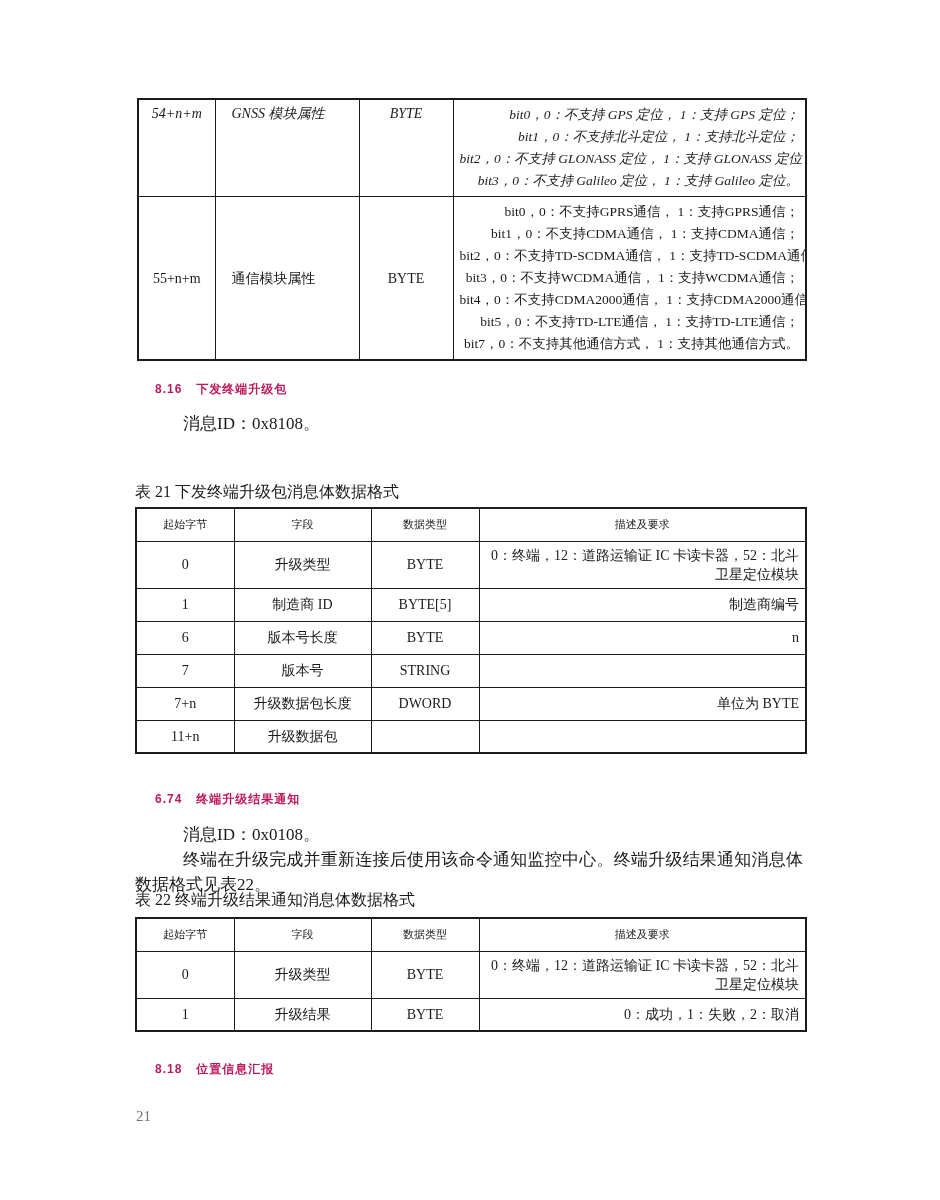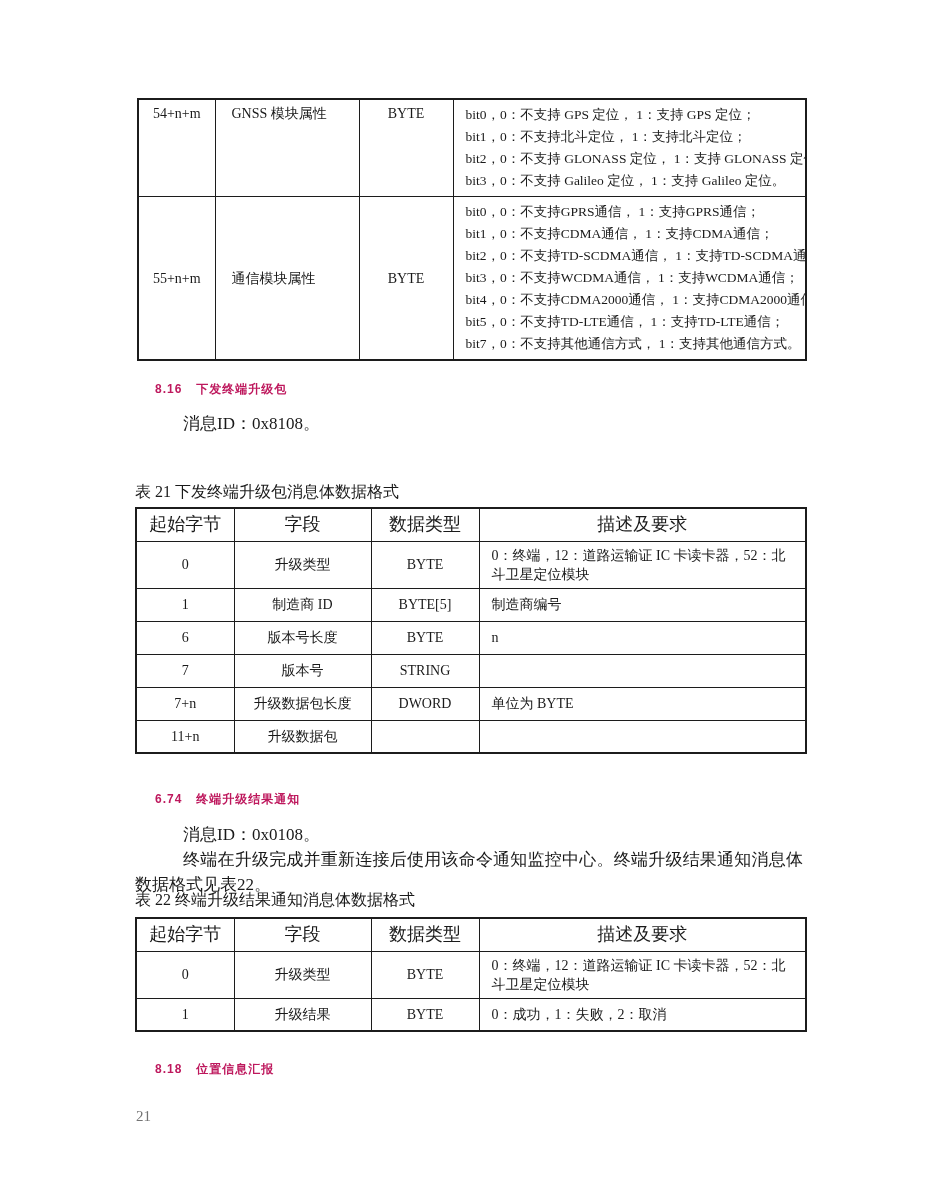--- a/index.html
+++ b/index.html
@@ -26,29 +26,29 @@
   table.tbl td, table.tbl th {
     border: 1px solid #1c1c1c;
     font-weight: normal;
     line-height: 19px;
     overflow: hidden;
   }
   th.hc {
     font-weight: bold;
     text-align: center;
     height: 33px;
-    font-size: 18px;
+    font-size: 11px;
   }
   td.c { text-align: center; vertical-align: middle; }
   td.l { text-align: left; vertical-align: middle; padding-left: 16px; padding-right: 4px; }
-  td.desc { text-align: left; vertical-align: middle; padding: 4px 12px; }
+  td.desc { text-align: right; vertical-align: middle; padding: 4px 6px; }
   tr.vtop td { vertical-align: top; padding-top: 4px; }
   .dline { line-height: 22px; font-size: 13.5px; white-space: nowrap; }
   #t-top td { font-size: 14px; }
-  #t-top tr.r1 td { height: 94px; }
+  #t-top tr.r1 td { height: 94px; font-style: italic; }
   #t-top tr.r2 td { height: 154px; }
   #t21 tr.dr0 td, #t22 tr.dr0 td { height: 44px; }
   #t21 tr.dr td, #t22 tr.dr td { height: 33px; }
 
   
   .heading {
     position: absolute;
     left: 155px;
     font-family: "Liberation Sans", "DejaVu Sans", sans-serif;
     font-weight: bold;

